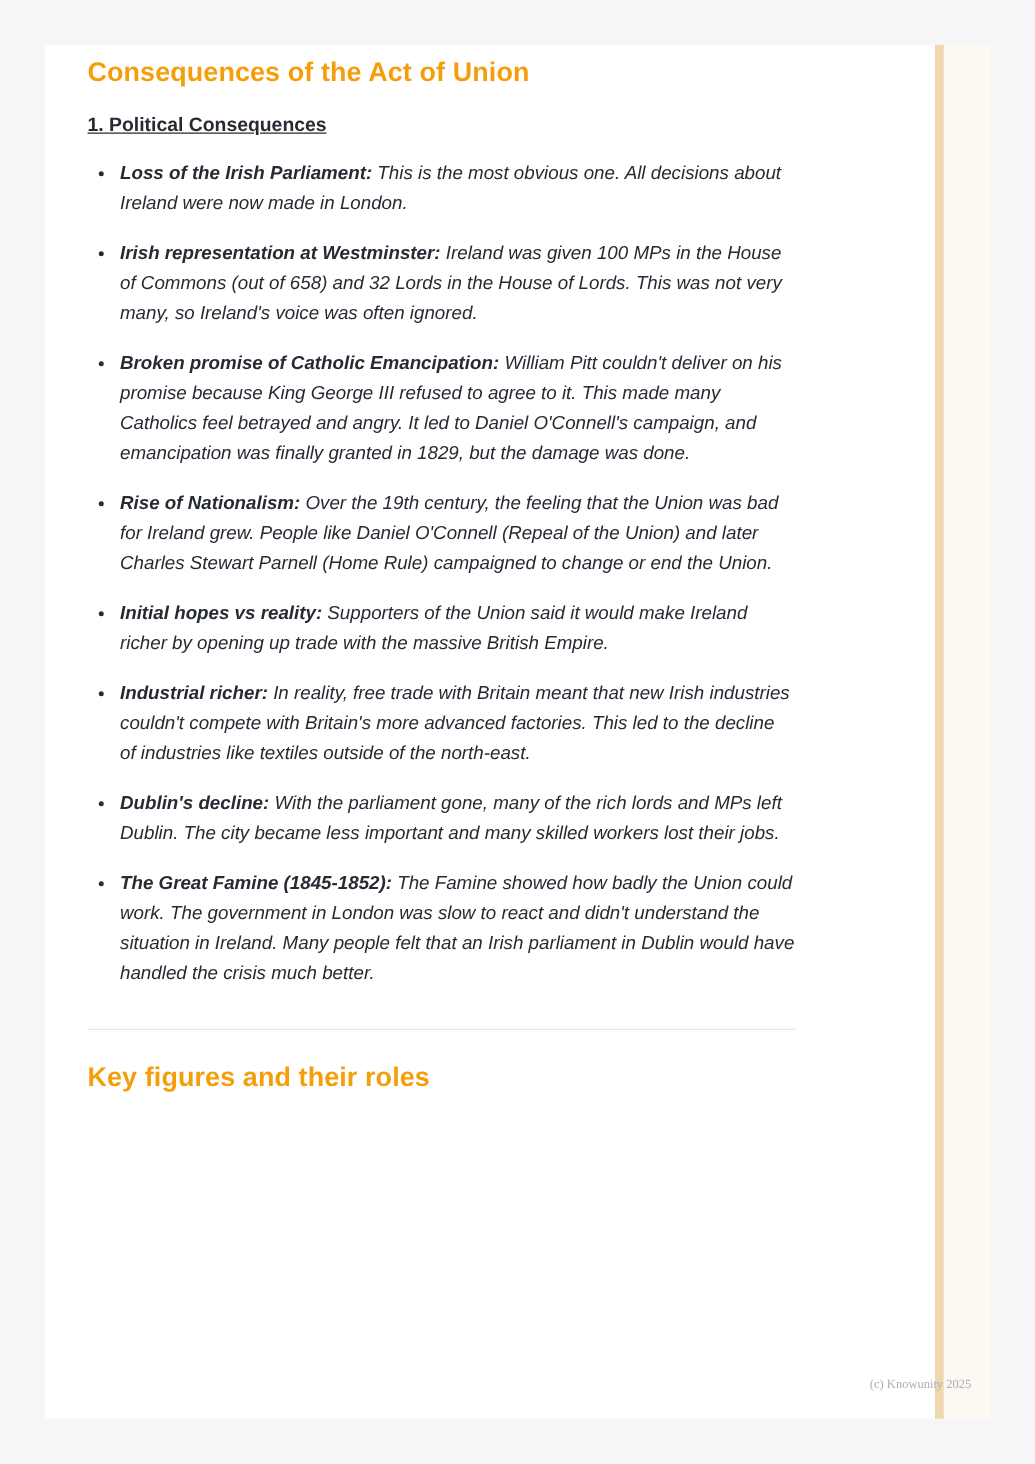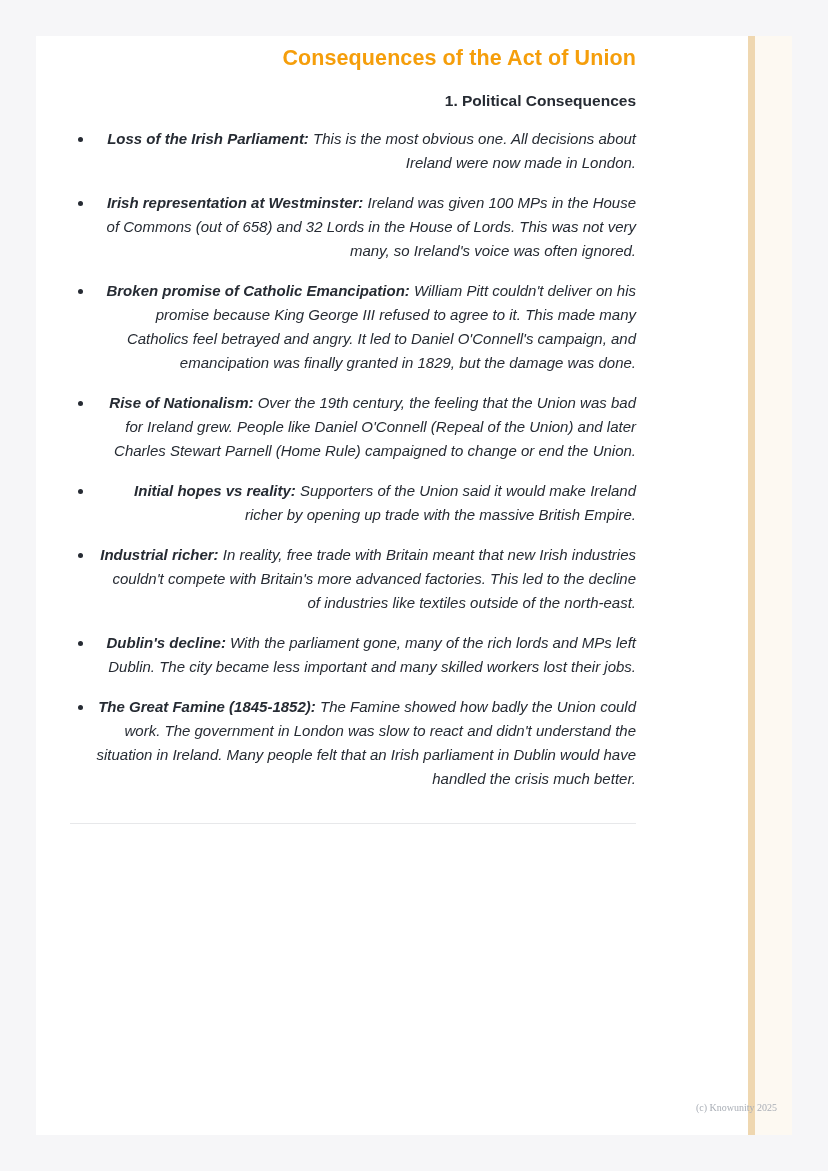--- a/index.html
+++ b/index.html
@@ -1,15 +1,15 @@
 <!DOCTYPE html>
 <html style="--accent: #F59E0B; --text: #262B33; --stripe: #EFD7B0; --stripe-bg: #FDF9F2; --watermark: #A9AEB6;"><head>
 <meta charset="utf-8">
 <style>
-  * { margin: 0; padding: 0; box-sizing: border-box; text-align: right; }
+  * { margin: 0; padding: 0; box-sizing: border-box; }
   html, body { background: #f6f6f8; }
   body {
     width: 828px;
     min-height: 1171px;
     font-family: "Liberation Sans", "DejaVu Sans", sans-serif;
     color: var(--text, #262b33);
     position: relative;
   }
   .card {
     position: absolute;
@@ -56,20 +56,21 @@
     font-size: 15px;
     line-height: 24px;
     margin-top: 18px;
   }
   .subsection-title {
     font-size: 15.5px;
     line-height: 21px;
     font-weight: 700;
     margin-top: 18px;
     color: var(--text, #262b33);
+    text-decoration: underline;
   }
   .bullet-list {
     margin-top: 16px;
     padding-left: 24px;
     list-style: disc;
     font-style: italic;
   }
   .bullet-item {
     font-size: 15px;
     line-height: 24px;
@@ -142,18 +143,19 @@
         <span>With the parliament gone, many of the rich lords and MPs left Dublin. The city became less important and many skilled workers lost their jobs.</span>
       </li>
       <li class="bullet-item">
         <span class="bullet-lead">The Great Famine (1845-1852):</span>
         <span>The Famine showed how badly the Union could work. The government in London was slow to react and didn't understand the situation in Ireland. Many people felt that an Irish parliament in Dublin would have handled the crisis much better.</span>
       </li>
     </ul>
 
     <hr class="divider">
 
+    <h1 class="section-heading second">Key figures and their roles</h1>
 
 
   </div>
 
   <div class="watermark">(c) Knowunity 2025</div>
 </div>
 
 </body></html>

